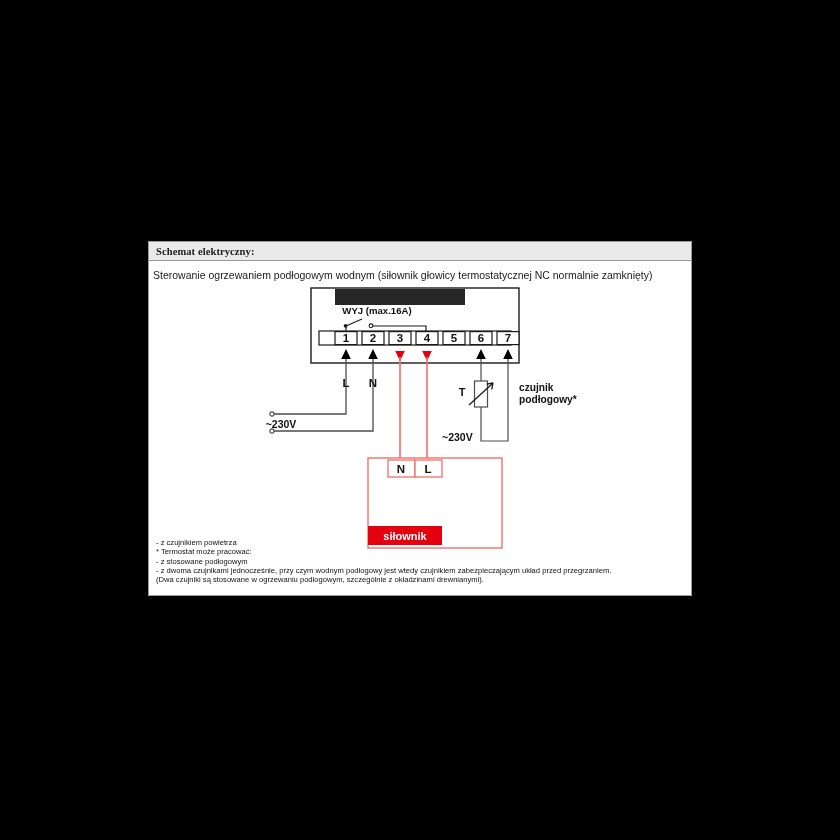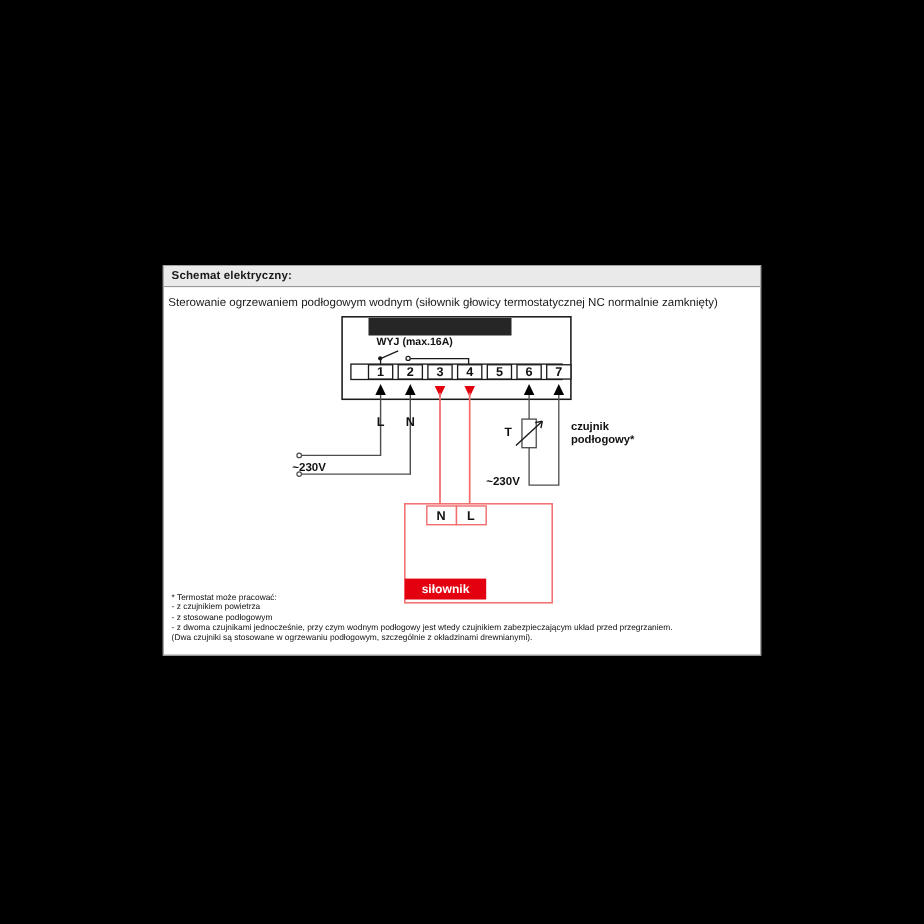--- a/index.html
+++ b/index.html
@@ -28,20 +28,21 @@
     font-family: "Liberation Sans", sans-serif;
   }
   #panel-header {
     height: 19px;
     background: #eaeaea;
     border-bottom: 1px solid #9a9a9a;
     box-sizing: border-box;
     display: flex;
     align-items: center;
     padding-left: 7px;
+    font-family: Liberation Serif, serif;
   }
   #panel-header .title {
     font-size: 10.5px;
     font-weight: bold;
     color: #1a1a1a;
     letter-spacing: 0.1px;
   }
   #subtitle {
     padding: 8px 0 0 4px;
     font-size: 10.5px;
@@ -178,21 +179,21 @@
           <text x="279" y="190" font-family="Liberation Sans, sans-serif" font-size="11.5" font-weight="bold" fill="#111111" text-anchor="middle">L</text>
 
           <rect x="219" y="243" width="74" height="19" fill="#e3000f"></rect>
           <text x="256" y="256.5" font-family="Liberation Sans, sans-serif" font-size="11" font-weight="bold" fill="#ffffff" text-anchor="middle">siłownik</text>
         </g>
 
       </svg>
     </div>
 
     <div id="footnotes">
+      <div>- z czujnikiem powietrza</div>
       <div>* Termostat może pracować:</div>
-      <div>- z czujnikiem powietrza</div>
       <div>- z stosowane podłogowym</div>
       <div>- z dwoma czujnikami jednocześnie, przy czym wodnym podłogowy jest wtedy czujnikiem zabezpieczającym układ przed przegrzaniem.</div>
       <div>(Dwa czujniki są stosowane w ogrzewaniu podłogowym, szczególnie z okładzinami drewnianymi).</div>
     </div>
 
   </div>
 </div>
 
 </body></html>

